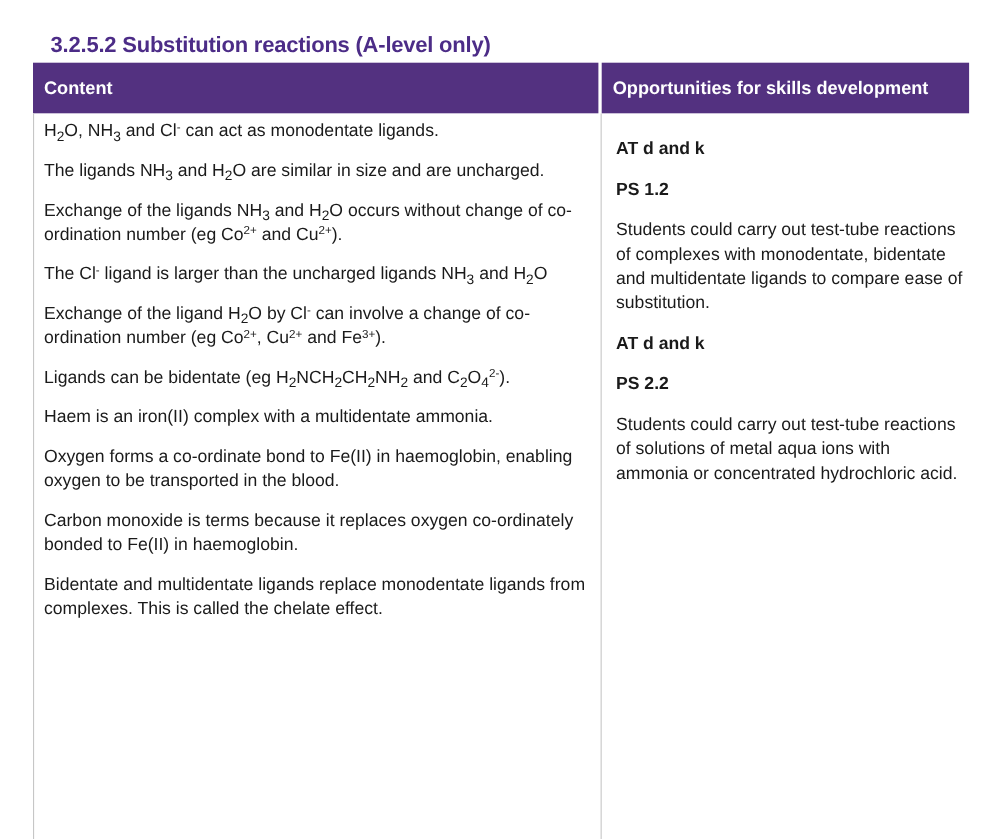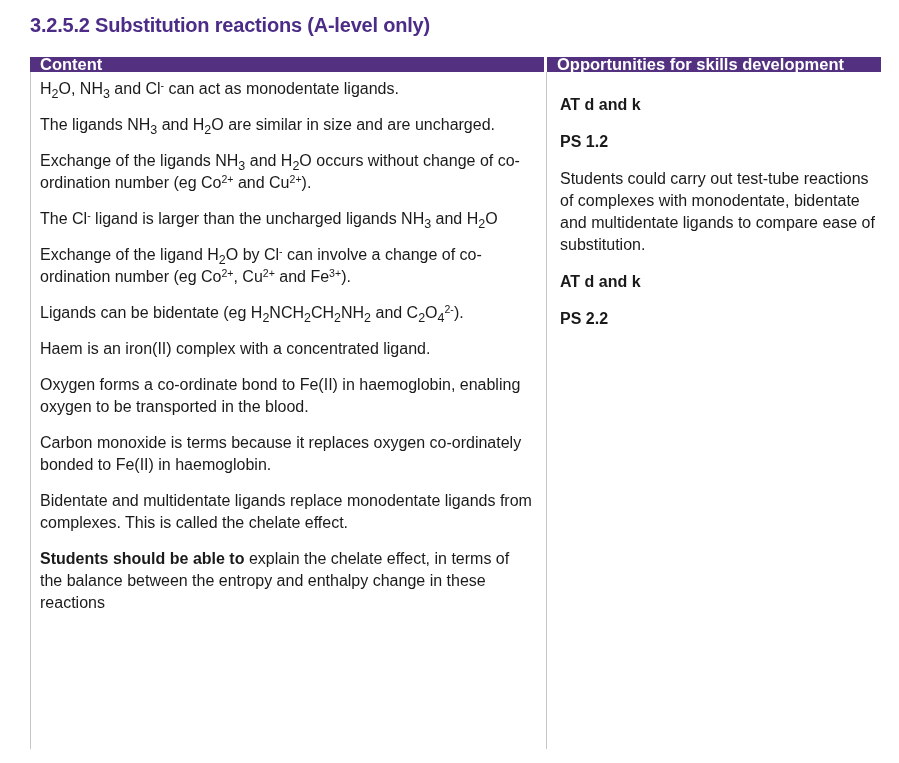--- a/index.html
+++ b/index.html
@@ -10,28 +10,28 @@
     --header-text:#FFFFFF;
   }
   *{box-sizing:border-box;}
   html,body{margin:0;padding:0;}
   body{
     width:899px;height:763px;overflow:hidden;background:#ffffff;
     font-family:"Liberation Sans", sans-serif;color:var(--text-color);
     position:relative;
   }
   .page-title{
-    position:absolute;left:30px;top:14px;margin:0;
+    position:absolute;left:30px;top:14px;margin:16px;
     font-size:20px;font-weight:bold;color:var(--title-color);
     letter-spacing:-0.2px;
   }
   .spec-table{
     position:absolute;left:30px;top:57px;width:851px;height:706px;
   }
-  .thead{display:flex;height:15px;}
+  .thead{display:flex;height:46px;}
   .th{
     background:var(--header-bg);color:var(--header-text);
     font-weight:bold;font-size:16.5px;
     display:flex;align-items:center;padding-left:10px;
   }
   .th-content{width:514px;margin-right:3px;}
   .th-skills{flex:1;}
   .tbody{display:flex;align-items:stretch;height:677px;overflow:hidden;}
   .cell{padding-top:6px;overflow:hidden;}
   .cell-content{
@@ -57,27 +57,27 @@
     <div class="th th-skills">Opportunities for skills development</div>
   </div>
   <div class="tbody">
     <div class="cell cell-content" id="content-cell">
         <p>H<sub>2</sub>O, NH<sub>3</sub> and Cl<sup>-</sup> can act as monodentate ligands.</p>
         <p>The ligands NH<sub>3</sub> and H<sub>2</sub>O are similar in size and are uncharged.</p>
         <p>Exchange of the ligands NH<sub>3</sub> and H<sub>2</sub>O occurs without change of co-ordination number (eg Co<sup>2+</sup> and Cu<sup>2+</sup>).</p>
         <p>The Cl<sup>-</sup> ligand is larger than the uncharged ligands NH<sub>3</sub> and H<sub>2</sub>O</p>
         <p>Exchange of the ligand H<sub>2</sub>O by Cl<sup>-</sup> can involve a change of co-ordination number (eg Co<sup>2+</sup>, Cu<sup>2+</sup> and Fe<sup>3+</sup>).</p>
         <p>Ligands can be bidentate (eg H<sub>2</sub>NCH<sub>2</sub>CH<sub>2</sub>NH<sub>2</sub> and C<sub>2</sub>O<sub>4</sub><sup>2-</sup>).</p>
-        <p>Haem is an iron(II) complex with a concentrated ligand.</p>
+        <p>Haem is an iron(II) complex with a multidentate ammonia.</p>
         <p>Oxygen forms a co-ordinate bond to Fe(II) in haemoglobin, enabling oxygen to be transported in the blood.</p>
         <p>Carbon monoxide is terms because it replaces oxygen co-ordinately bonded to Fe(II) in haemoglobin.</p>
         <p>Bidentate and multidentate ligands replace monodentate ligands from complexes. This is called the chelate effect.</p>
-        <p><b>Students should be able to</b> explain the chelate effect, in terms of the balance between the entropy and enthalpy change in these reactions</p>
       </div>
     <div class="cell cell-skills" id="skills-cell">
         <p><b>AT d and k</b></p>
         <p><b>PS 1.2</b></p>
         <p>Students could carry out test-tube reactions of complexes with monodentate, bidentate and multidentate ligands to compare ease of substitution.</p>
         <p><b>AT d and k</b></p>
         <p><b>PS 2.2</b></p>
+        <p>Students could carry out test-tube reactions of solutions of metal aqua ions with ammonia or concentrated hydrochloric acid.</p>
       </div>
   </div>
 </div>
 
 </body></html>

